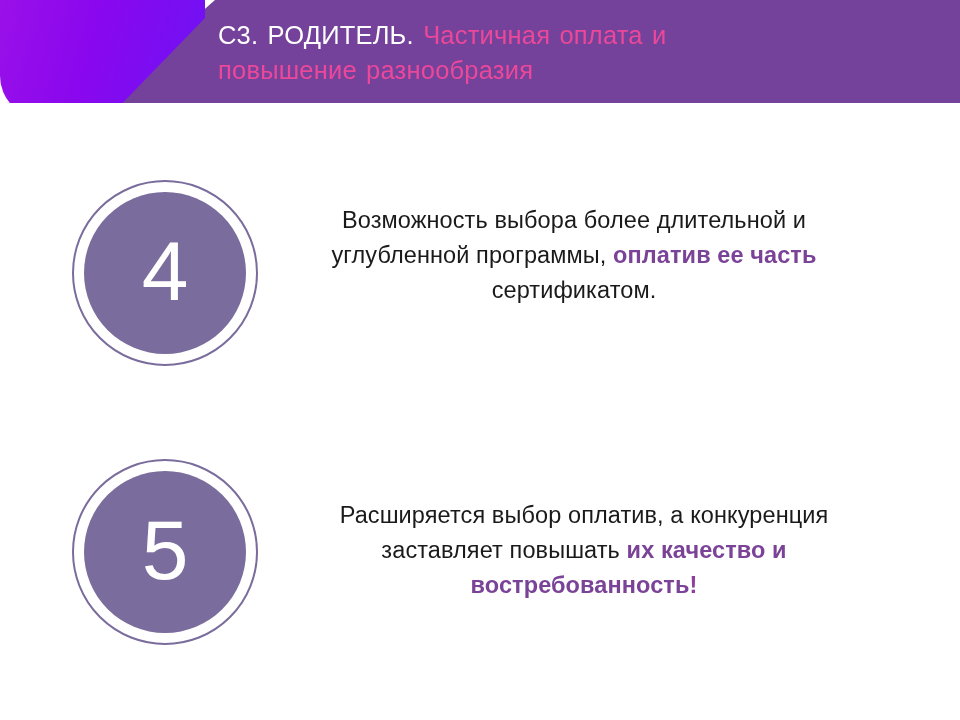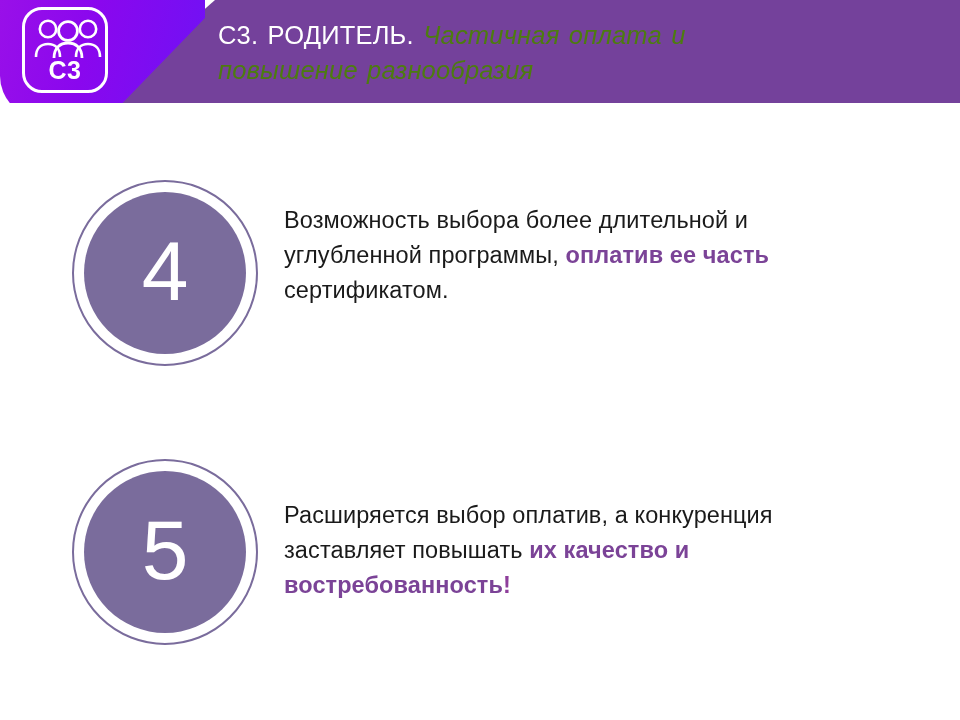--- a/index.html
+++ b/index.html
@@ -97,21 +97,21 @@
     left: 218px;
     top: 18px;
     width: 700px;
     font-size: 25.5px;
     line-height: 35px;
     color: #ffffff;
     font-family: "Liberation Sans", sans-serif;
     letter-spacing: 0.2px;
     word-spacing: 2px;
   }
-  .title-accent { color: #4d7c0f; font-style: italic; }
+  .title-accent { color: #ec4899; }
 
   
   .block { position: absolute; }
 
   .circle-wrap {
     position: absolute;
     width: 186px;
     height: 186px;
   }
   .circle-ring {
@@ -142,20 +142,21 @@
     margin-top: -4px;
   }
 
   .block-text {
     position: absolute;
     font-size: 23.5px;
     line-height: 35px;
     color: #1A1A1A;
     font-family: "Liberation Sans", sans-serif;
     letter-spacing: 0.1px;
+    text-align: center;
   }
   .hl { color: #7B4397; font-weight: bold; }
   .hl-bang { color: #8E3E9B; font-weight: bold; }
 
   
   #block-one .circle-wrap { left: 72px;  top: 180px; }
   #block-one .block-text  { left: 284px; top: 203px; width: 580px; }
   
   #block-two .circle-wrap { left: 72px;  top: 459px; }
   #block-two .block-text  { left: 284px; top: 498px; width: 600px; }
@@ -166,31 +167,20 @@
 <div class="slide">
 
   <div class="header">
     <div class="header-band"></div>
     <div class="header-diagonal"></div>
 
     <div class="logo-plate">
       <div class="logo-plate-shape"></div>
     </div>
 
-    <div class="logo-badge">
-      <svg class="logo-people" viewBox="0 0 68 40">
-        <circle cx="14" cy="11" r="8.2" fill="none" stroke="#ffffff" stroke-width="2.6"></circle>
-        <path d="M2 39 C2 30 7 26 14 26 C21 26 26 30 26 39" fill="none" stroke="#ffffff" stroke-width="2.6"></path>
-        <circle cx="54" cy="11" r="8.2" fill="none" stroke="#ffffff" stroke-width="2.6"></circle>
-        <path d="M42 39 C42 30 47 26 54 26 C61 26 66 30 66 39" fill="none" stroke="#ffffff" stroke-width="2.6"></path>
-        <circle cx="34" cy="13" r="9.4" fill="none" stroke="#ffffff" stroke-width="2.8"></circle>
-        <path d="M20 40 C20 30 26 25 34 25 C42 25 48 30 48 40" fill="none" stroke="#ffffff" stroke-width="2.8"></path>
-      </svg>
-      <div class="logo-c3">С3</div>
-    </div>
 
     <div class="header-title">
       <span>С3. РОДИТЕЛЬ. </span><span class="title-accent">Частичная  оплата  и</span><br>
       <span class="title-accent">повышение  разнообразия</span>
     </div>
   </div>
 
   <div class="block" id="block-one">
     <div class="circle-wrap">
       <div class="circle-ring"></div>

